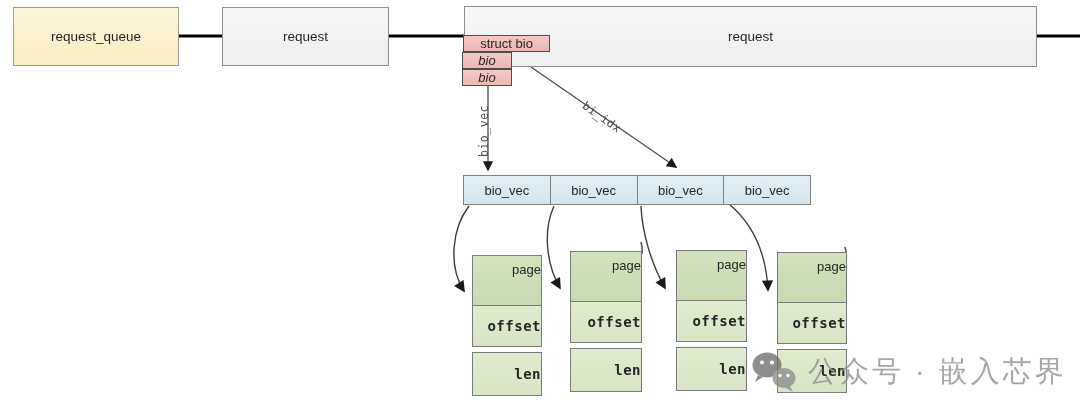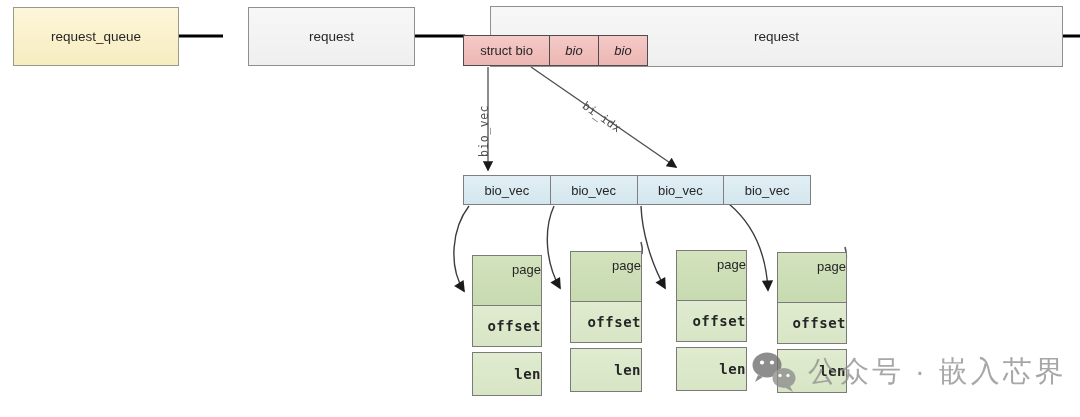--- a/index.html
+++ b/index.html
@@ -8,22 +8,22 @@
     font-family:"Liberation Sans", sans-serif; color:#262626; overflow:hidden;padding-left:40px;
   }
   .overlay{position:absolute; left:0; top:0; width:1080px; height:417px; pointer-events:none;}
   .box{
     position:absolute; box-sizing:border-box;
     border:1px solid #8f8f8f;
     display:flex; align-items:center; justify-content:center;
     font-size:13.5px; color:#262626;
   }
   .yellow{ background:linear-gradient(#fdf6d9,#f7ecc0); border-color:#9a9a8a;}
-  .grayb { background:linear-gradient(#f7f7f7,#efefef); border-color:#8f8f8f;margin-left:26px;}
-  .strip{ position:absolute; display:flex; }
+  .grayb { background:linear-gradient(#f7f7f7,#efefef); border-color:#8f8f8f;}
+  .strip{ position:absolute; display:flex;flex-direction:column; }
   .strip .cell{
     box-sizing:border-box; border:1px solid #4d4d4d;
     background:linear-gradient(#f4c9c7,#edb6b3);
     display:flex; align-items:center; justify-content:center;
     font-size:13px; height:100%;
   }
   .strip .cell + .cell{ margin-left:-1px;font-style:italic; }
   .bvrow{ position:absolute; display:flex; }
   .bvrow .cell{
     box-sizing:border-box; flex:1; border:1px solid #7f7f7f;

